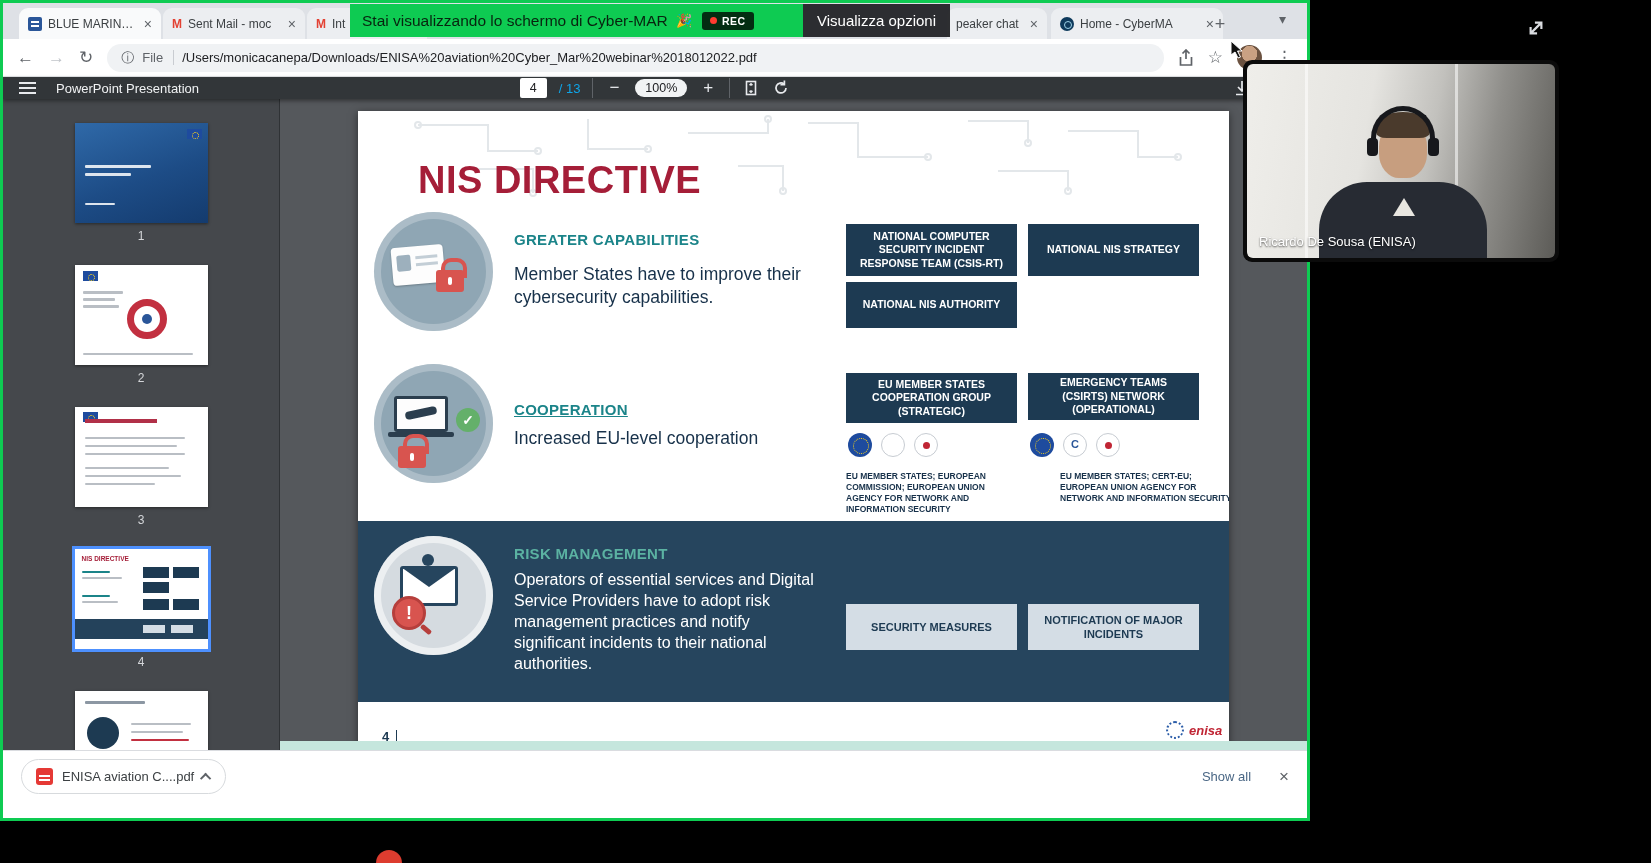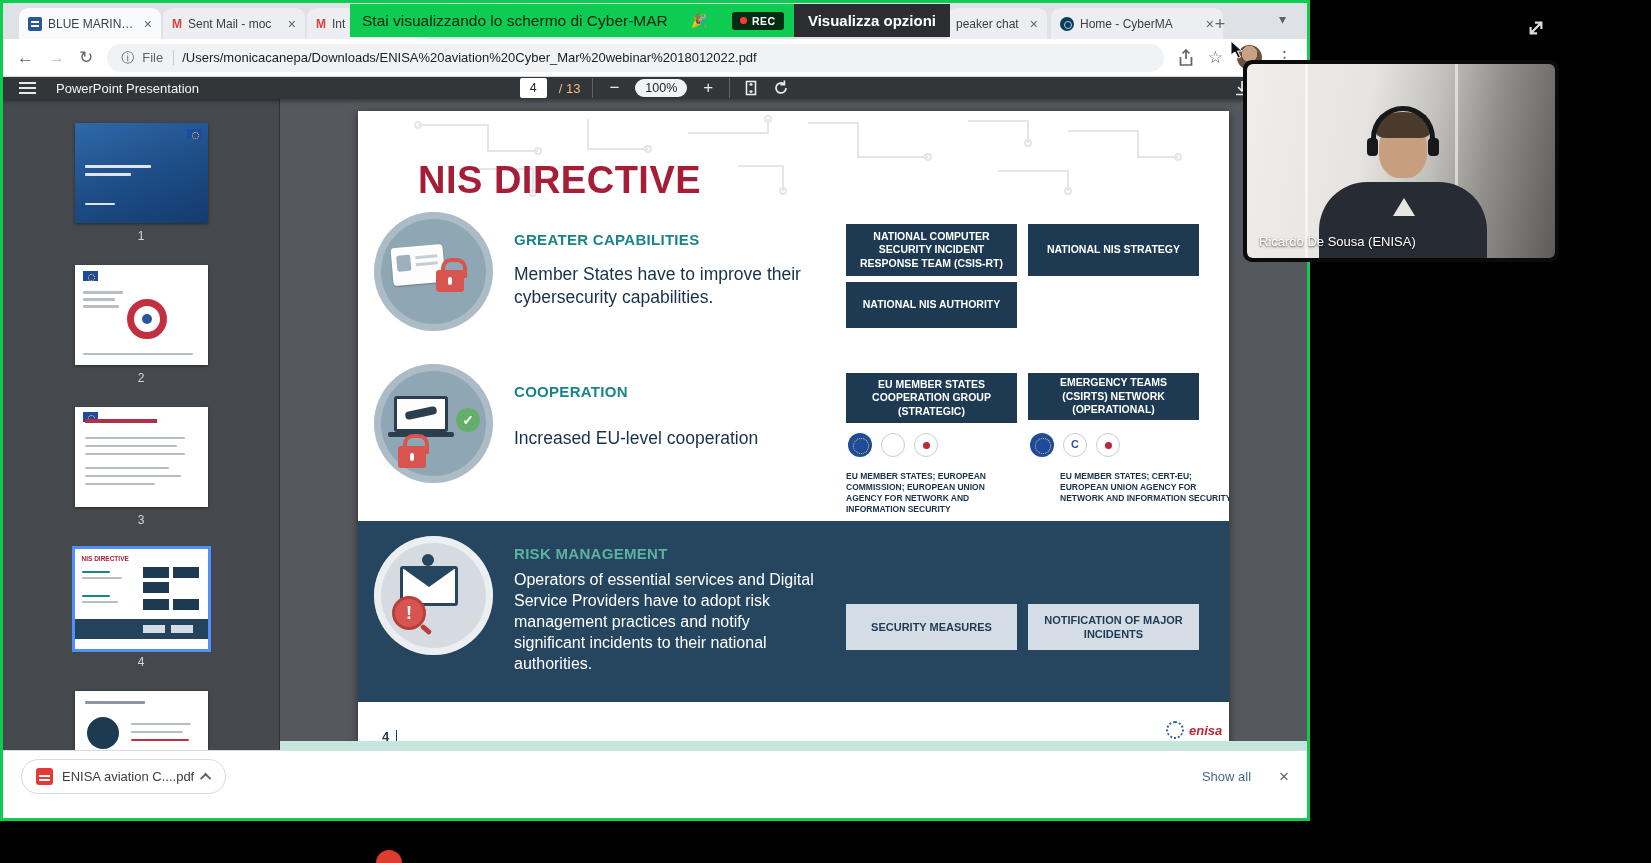--- a/index.html
+++ b/index.html
@@ -24,29 +24,29 @@
   .fav-gmail { color:#e34133; font-weight:bold; font-size:12px; flex:0 0 auto; }
   .fav-round { width:14px; height:14px; border-radius:50%; background:#0e3a5c; position:relative; flex:0 0 auto; }
   .fav-round::after { content:""; position:absolute; left:4px; top:4px; width:6px; height:6px;
     border-radius:50%; border:1.5px solid #9fd3e8; }
   .newtab { position:absolute; left:1204px; top:8px; width:26px; height:26px; border-radius:50%;
     display:flex; align-items:center; justify-content:center; color:#5f6368; font-size:18px; }
   .tabs-chevron { position:absolute; left:1276px; top:8px; color:#5f6368; font-size:14px; }
 
   
   .gm-banner { position:absolute; left:350px; top:4px; width:600px; height:33px; display:flex; z-index:50; }
-  .gm-green { flex:1; background:#0ecb52; display:flex; align-items:center; gap:24px; padding:0 12px;
+  .gm-green { flex:1; background:#0ecb52; display:flex; align-items:center; gap:9px; padding:0 12px;
     overflow:hidden; }
   .gm-text { font-size:15.5px; color:#08230f; white-space:nowrap; }
   .gm-emoji { font-size:13px; }
   .gm-rec { display:flex; align-items:center; gap:5px; background:rgba(0,0,0,.78); border-radius:3px;
     padding:3px 8px; color:#fff; font-size:10.5px; font-weight:bold; letter-spacing:.5px; }
   .gm-rec-dot { width:7px; height:7px; border-radius:50%; background:#ff3b30; }
   .gm-options { border:none; background:rgba(30,31,34,.93); color:#fff; font-size:15px;
-    padding:0 14px; height:100%; white-space:nowrap; font-family:inherit;font-weight:bold; }
+    padding:0 14px; height:100%; white-space:nowrap; font-family:inherit; }
 
   
   .addressbar { position:relative; height:38px; background:#fff; display:flex; align-items:center;
     padding:0 14px; gap:14px; border-bottom:1px solid #e4e6e8; }
   .nav-ico { font-size:17px; color:#5f6368; }
   .nav-ico.disabled { color:#c0c4c9; }
   .url-pill { flex:1; height:28px; background:#f0f2f4; border-radius:14px; display:flex;
     align-items:center; padding:0 14px; gap:8px; overflow:hidden; }
   .url-info { color:#5f6368; font-size:13px; }
   .url-file { color:#5f6368; font-size:13px; padding-right:10px; border-right:1px solid #c9ccd1; }
@@ -59,21 +59,21 @@
     padding:0 16px; color:#e8eaed; box-shadow:0 2px 4px rgba(0,0,0,.4); z-index:5; }
   .hamburger { width:17px; height:12px; border-top:2px solid #e8eaed; border-bottom:2px solid #e8eaed;
     position:relative; }
   .hamburger::after { content:""; position:absolute; left:0; top:3px; width:100%; height:2px; background:#e8eaed; }
   .doc-title { font-size:13px; margin-left:20px; color:#f1f3f4; }
   .tb-center { position:absolute; left:0; right:0; display:flex; align-items:center; justify-content:center;
     gap:12px; pointer-events:none; }
   .tb-center > * { pointer-events:auto; }
   .page-box { width:27px; height:20px; background:#fff; color:#202124; border-radius:2px;
     font-size:12.5px; display:flex; align-items:center; justify-content:center; }
-  .page-total { font-size:13px; color:#fdba74; }
+  .page-total { font-size:13px; color:#0ea5e9; }
   .tb-divider { width:1px; height:20px; background:#5f6368; }
   .tb-btn { font-size:17px; color:#e8eaed; padding:0 4px; }
   .zoom-pill { background:#f1f3f4; color:#202124; border-radius:11px; padding:2px 10px; font-size:12.5px; }
   .tb-right { margin-left:auto; display:flex; align-items:center; gap:22px; }
   .tb-svg { display:block; }
 
   
   .pdf-body { position:relative; display:flex; height:651px; background:#55585c; overflow:hidden; }
   .sidebar { width:277px; background:#45484c; border-right:1px solid #2f3235; padding-top:24px;
     display:flex; flex-direction:column; align-items:center; overflow:hidden; flex:0 0 auto; }
@@ -408,21 +408,21 @@
           <div class="navy-box" style="left:670px; top:113px; height:52px;">NATIONAL NIS STRATEGY</div>
           <div class="navy-box" style="left:488px; top:171px; height:46px;">NATIONAL NIS AUTHORITY</div>
 
           <div class="icon-circle" style="left:16px; top:253px;">
             <span class="laptop">
                 <span class="hands"></span>
               </span>
             <span class="check-circle" style="left:82px; top:44px;">✓</span>
             <span class="padlock" style="left:24px; top:82px;"></span>
           </div>
-          <div class="sec-heading" style="left:156px; top:272px;">COOPERATION</div>
+          <div class="sec-heading" style="left:156px; top:290px;text-decoration:underline;">COOPERATION</div>
           <div class="sec-body" style="left:156px; top:316px; width:300px;">Increased EU-level cooperation</div>
           <div class="navy-box" style="left:488px; top:262px; height:50px;">EU MEMBER STATES COOPERATION GROUP (STRATEGIC)</div>
           <div class="navy-box" style="left:670px; top:262px; height:47px;">EMERGENCY TEAMS (CSIRTS) NETWORK (OPERATIONAL)</div>
 
           <div class="logo-row" style="left:490px; top:322px;">
             <span class="logo-dot logo-eu"></span>
             <span class="logo-dot logo-white"></span>
             <span class="logo-dot logo-enisa"></span>
           </div>
           <div class="logo-row" style="left:672px; top:322px;">

